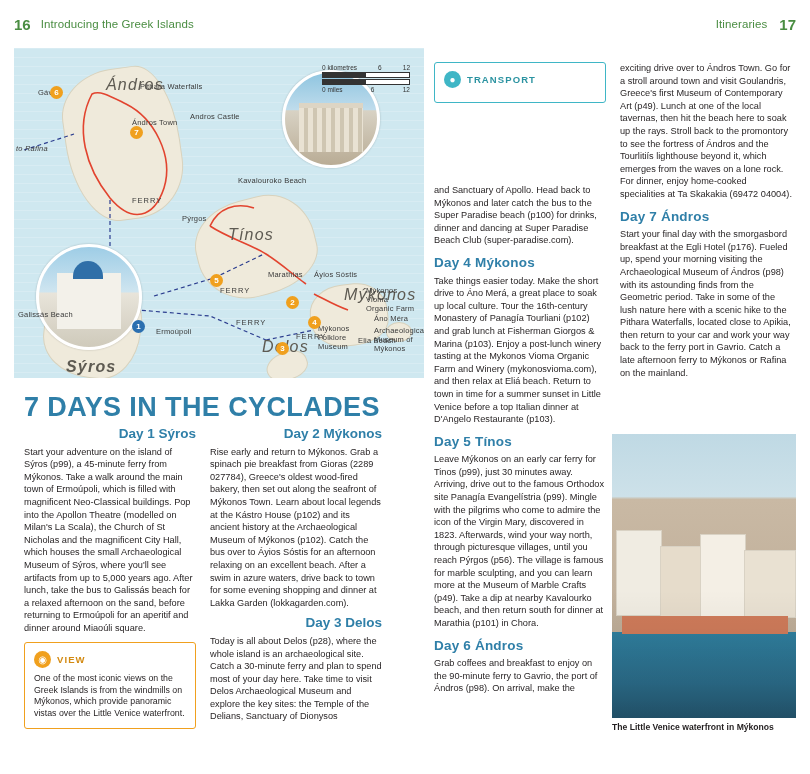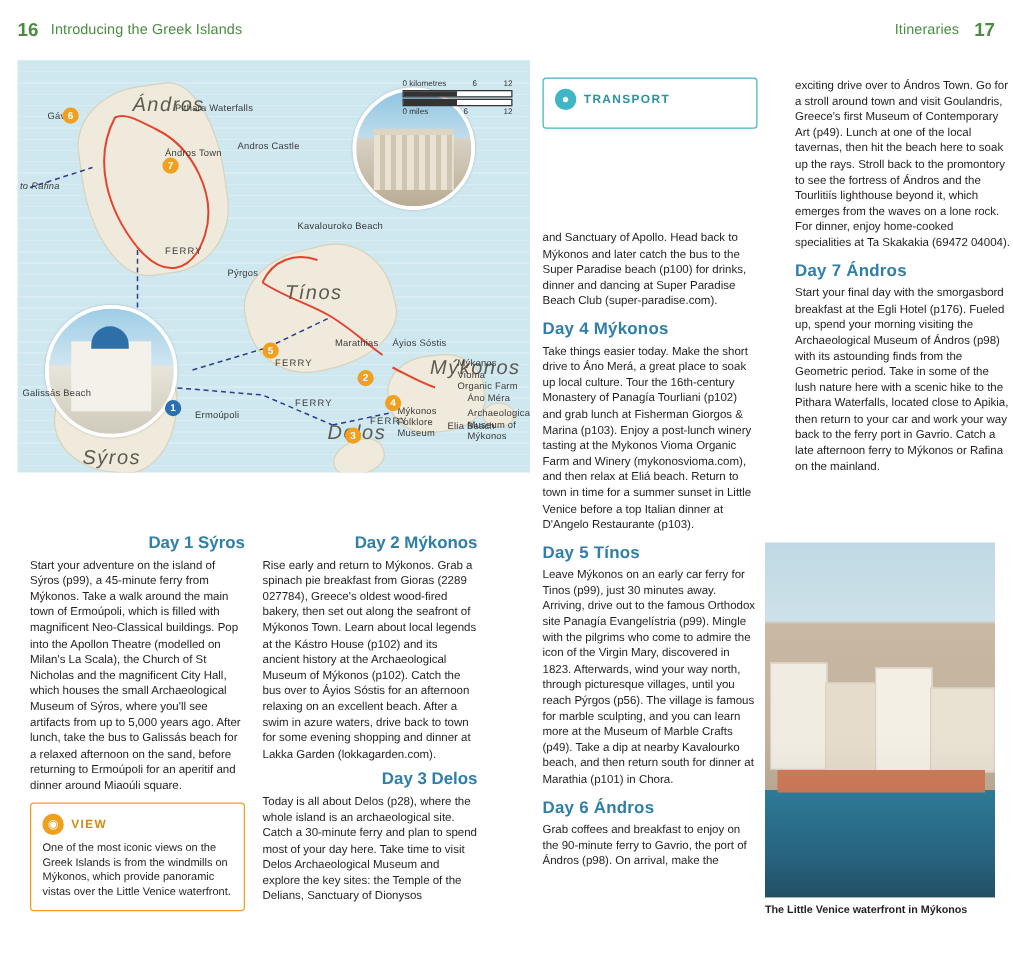--- a/index.html
+++ b/index.html
@@ -187,21 +187,21 @@
   .col p { margin: 0 0 8px 0; }
   .col .daytitle {
     font-size: 13.5px;
     color: #2f7fa8;
     font-weight: bold;
     margin: 10px 0 5px 0;
     letter-spacing: .2px;
   }
 
   .col-mid { left: 434px; top: 184px; }
-  .col-right { left: 620px; top: 62px; margin-left: 16px; }
+  .col-right { left: 620px; top: 62px; }
 
   
   .callout {
     position: absolute;
     left: 434px; top: 62px;
     width: 172px;
     border: 1px solid #3fb6c6;
     border-radius: 3px;
     padding: 8px 9px 9px 9px;
     box-sizing: border-box;
@@ -356,21 +356,21 @@
       <div class="ruin"></div>
     </div>
     <div class="photo-circle pc-left">
       <div class="church"></div>
       <div class="dome"></div>
     </div>
 
     <div class="map-label island-name" style="left:92px;top:28px;">Ándros</div>
     <div class="map-label island-name" style="left:214px;top:178px;">Tínos</div>
     <div class="map-label island-name" style="left:330px;top:238px;">Mýkonos</div>
-    <div class="map-label island-name" style="left:52px;top:310px;">Sýros</div>
+    <div class="map-label island-name" style="left:52px;top:310px;font-weight:bold;">Sýros</div>
     <div class="map-label island-name" style="left:248px;top:290px;">Delos</div>
 
     <div class="map-label" style="left:24px;top:40px;">Gávrio</div>
     <div class="map-label" style="left:126px;top:34px;">Pithara Waterfalls</div>
     <div class="map-label" style="left:118px;top:70px;">Ándros Town</div>
     <div class="map-label" style="left:176px;top:64px;">Andros Castle</div>
     <div class="map-label italic" style="left:2px;top:96px;">to Rafina</div>
     <div class="map-label" style="left:224px;top:128px;">Kavalouroko Beach</div>
     <div class="map-label" style="left:168px;top:166px;">Pýrgos</div>
     <div class="map-label" style="left:254px;top:222px;">Marathias</div>
@@ -428,20 +428,21 @@
     <div class="daytitle">Day 6 Ándros</div>
     <p>Grab coffees and breakfast to enjoy on the 90-minute ferry to Gavrio, the port of Ándros (p98). On arrival, make the</p>
   </div>
 
   <div class="col col-right">
     <p>exciting drive over to Ándros Town. Go for a stroll around town and visit Goulandris, Greece's first Museum of Contemporary Art (p49). Lunch at one of the local tavernas, then hit the beach here to soak up the rays. Stroll back to the promontory to see the fortress of Ándros and the Tourlitiís lighthouse beyond it, which emerges from the waves on a lone rock. For dinner, enjoy home-cooked specialities at Ta Skakakia (69472 04004).</p>
     <div class="daytitle">Day 7 Ándros</div>
     <p>Start your final day with the smorgasbord breakfast at the Egli Hotel (p176). Fueled up, spend your morning visiting the Archaeological Museum of Ándros (p98) with its astounding finds from the Geometric period. Take in some of the lush nature here with a scenic hike to the Pithara Waterfalls, located close to Apikia, then return to your car and work your way back to the ferry port in Gavrio. Catch a late afternoon ferry to Mýkonos or Rafina on the mainland.</p>
   </div>
 
+  <div class="headline">7 DAYS IN THE CYCLADES</div>
 
   <div class="lcol lcol-1">
     <div class="daytitle">Day 1 Sýros</div>
     <p>Start your adventure on the island of Sýros (p99), a 45-minute ferry from Mýkonos. Take a walk around the main town of Ermoúpoli, which is filled with magnificent Neo-Classical buildings. Pop into the Apollon Theatre (modelled on Milan's La Scala), the Church of St Nicholas and the magnificent City Hall, which houses the small Archaeological Museum of Sýros, where you'll see artifacts from up to 5,000 years ago. After lunch, take the bus to Galissás beach for a relaxed afternoon on the sand, before returning to Ermoúpoli for an aperitif and dinner around Miaoúli square.</p>
   </div>
 
   <div class="lcol lcol-2">
     <div class="daytitle">Day 2 Mýkonos</div>
     <p>Rise early and return to Mýkonos. Grab a spinach pie breakfast from Gioras (2289 027784), Greece's oldest wood-fired bakery, then set out along the seafront of Mýkonos Town. Learn about local legends at the Kástro House (p102) and its ancient history at the Archaeological Museum of Mýkonos (p102). Catch the bus over to Áyios Sóstis for an afternoon relaxing on an excellent beach. After a swim in azure waters, drive back to town for some evening shopping and dinner at Lakka Garden (lokkagarden.com).</p>
     <div class="daytitle">Day 3 Delos</div>

